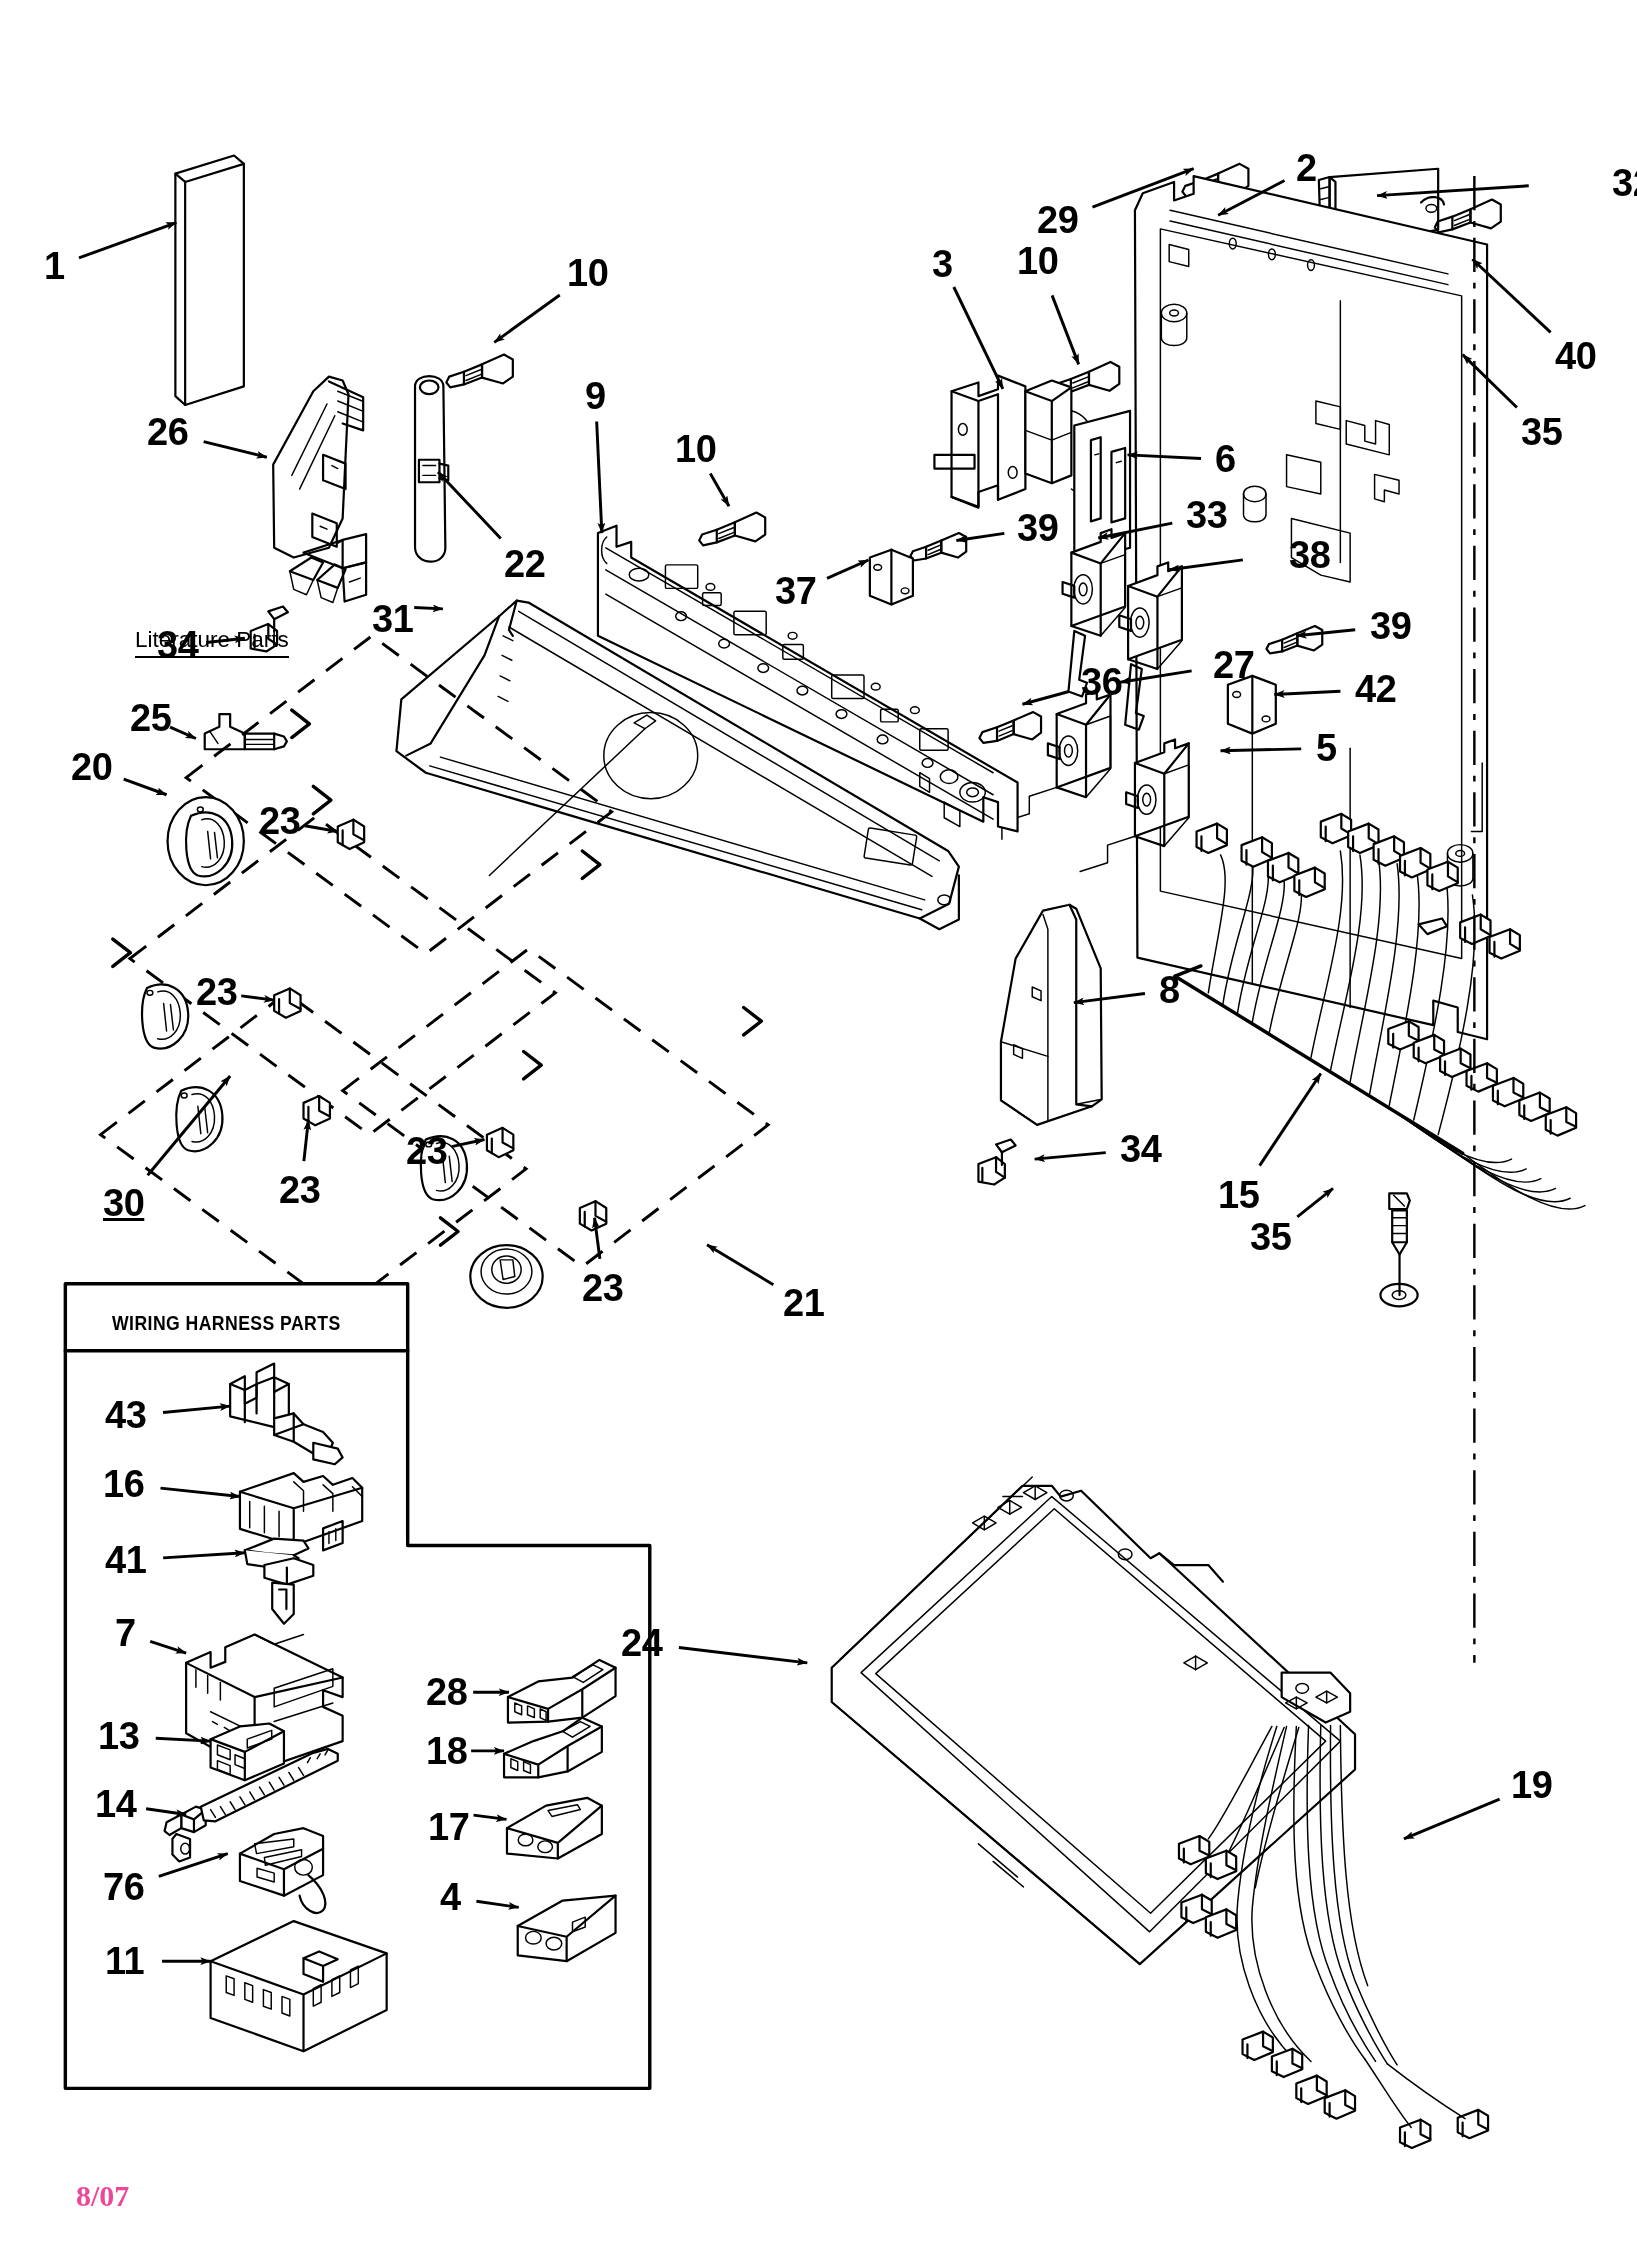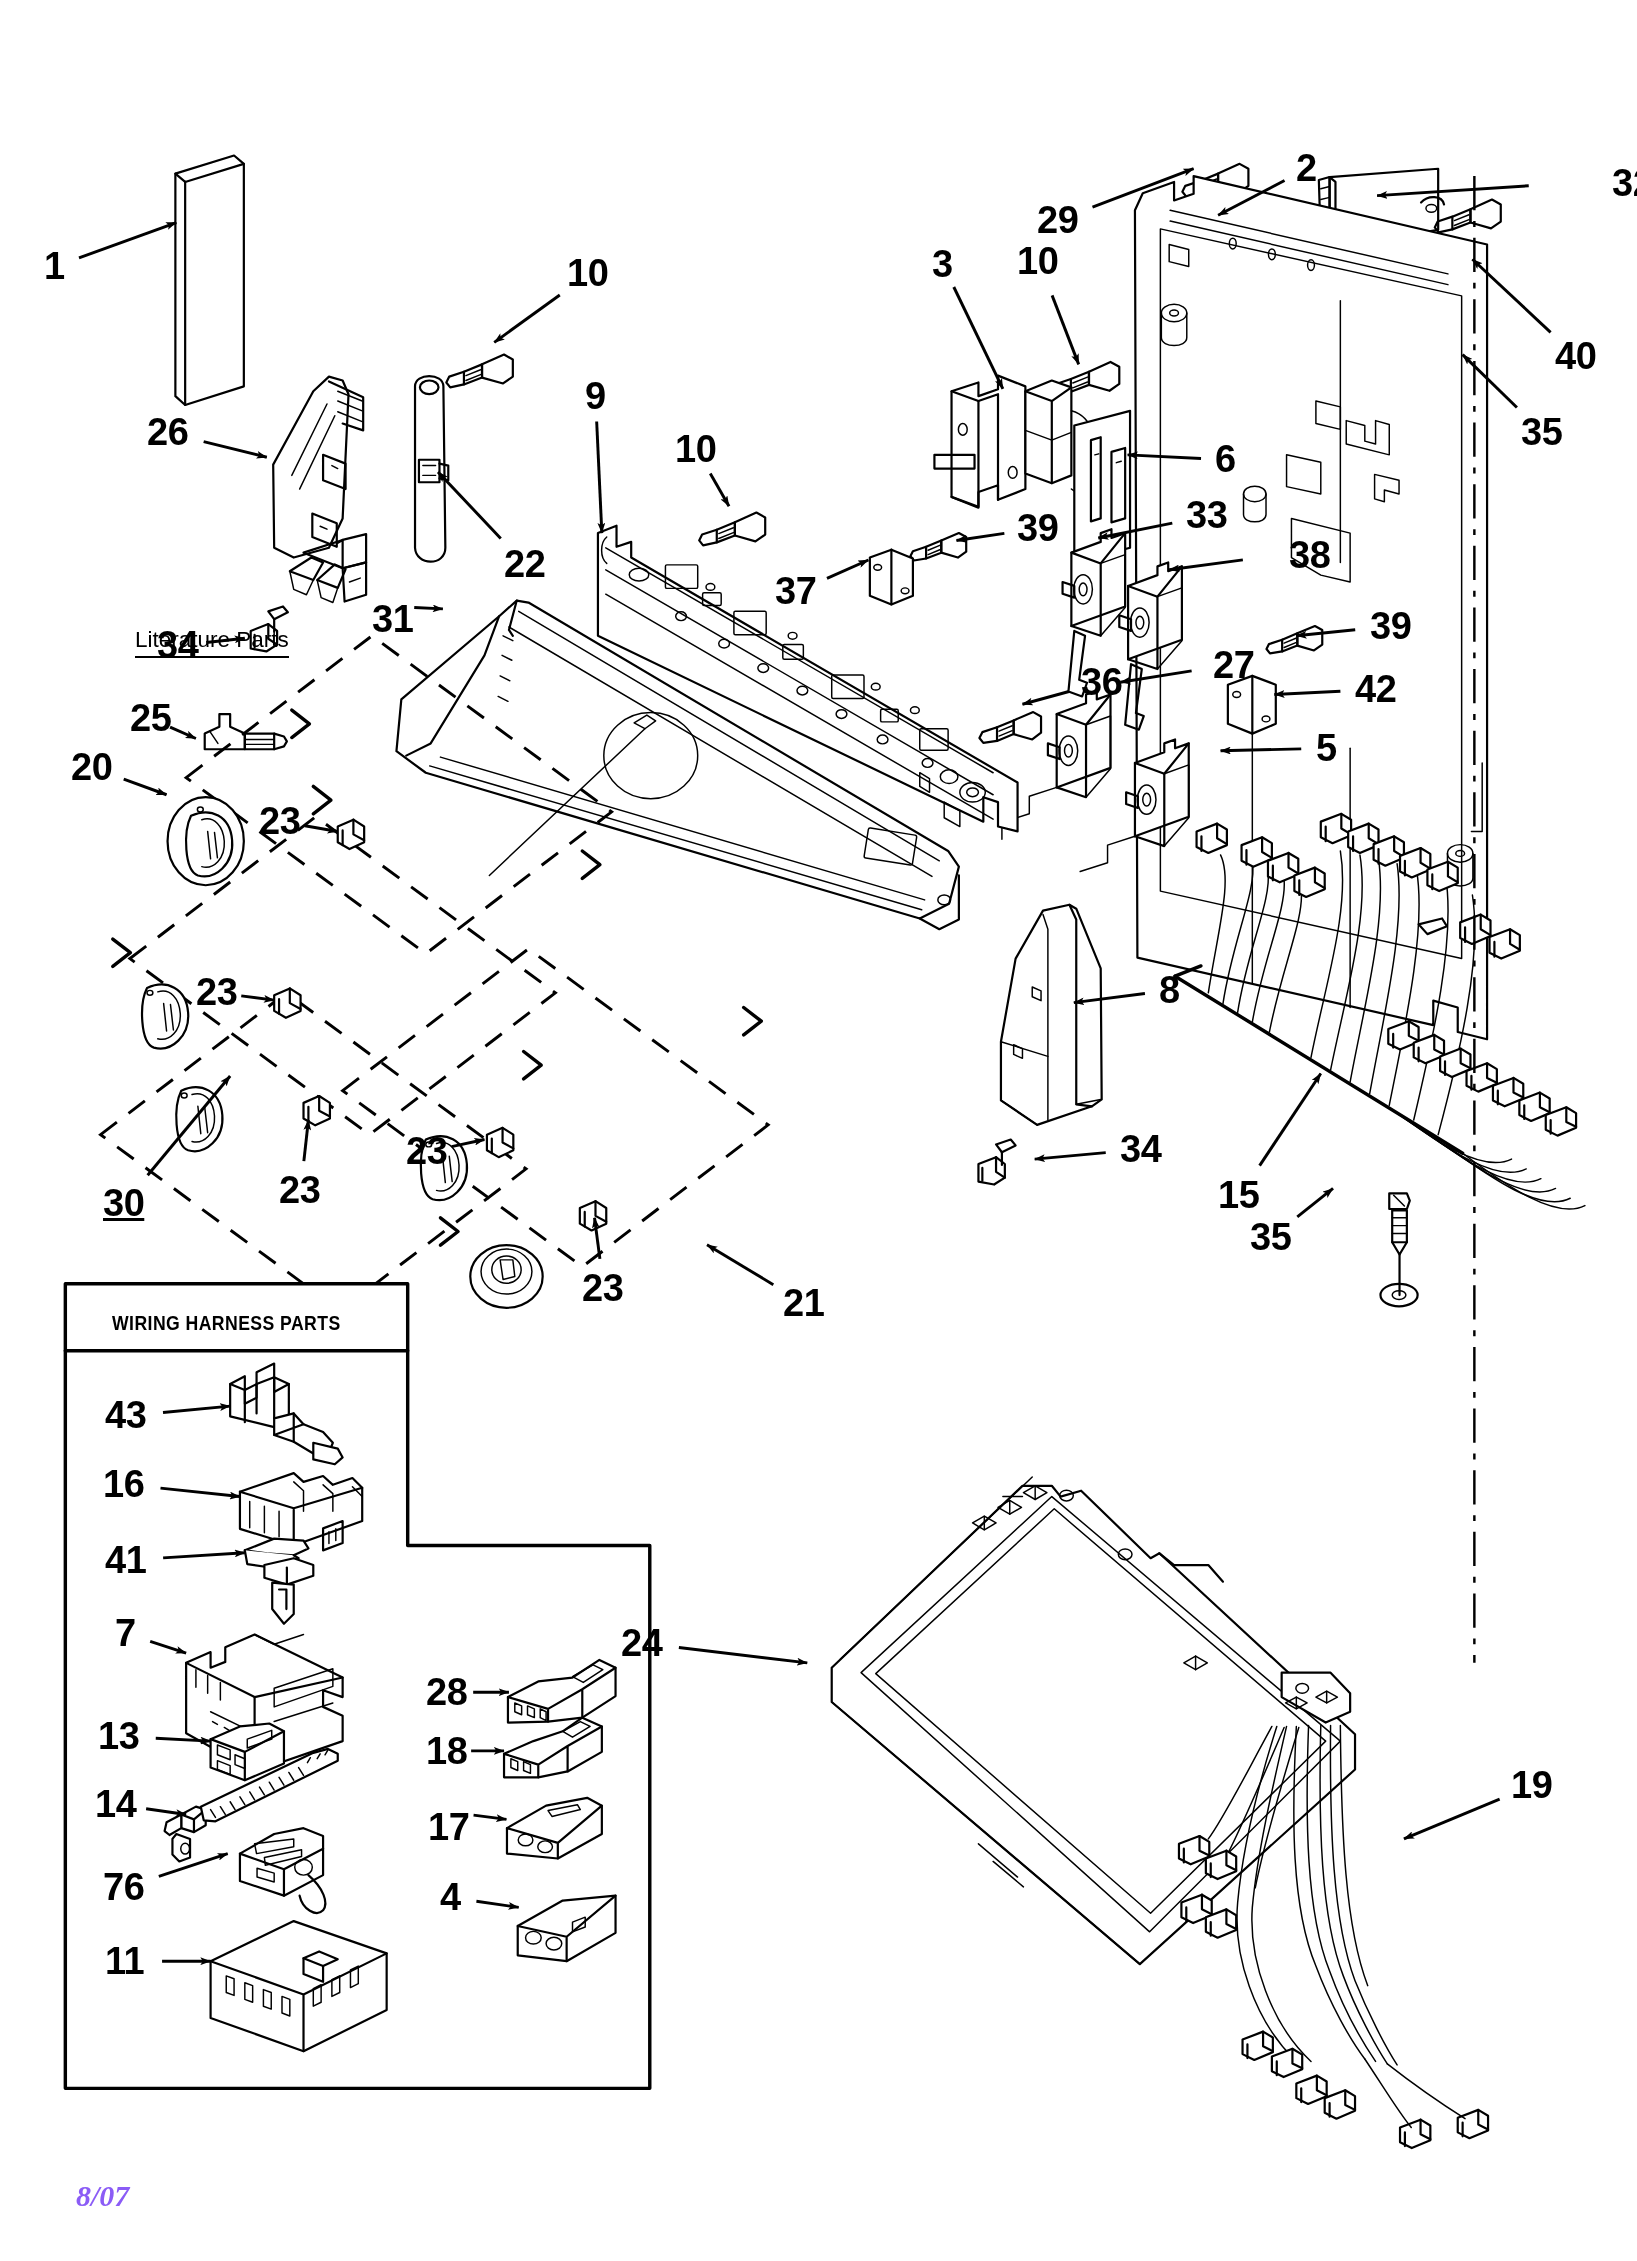--- a/index.html
+++ b/index.html
@@ -7,21 +7,21 @@
   #page{position:relative;width:1638px;height:2261px;background:#fff;overflow:hidden;}
   #canvas{position:absolute;left:0;top:0;width:1638px;height:2261px;}
   .lbl{position:absolute;font-family:"Liberation Sans",sans-serif;font-weight:bold;color:#000;
        line-height:1;white-space:nowrap;}
   .num{font-size:38px;letter-spacing:-0.5px;}
   .cap{position:absolute;font-size:22.5px;font-family:"Liberation Sans",sans-serif;color:#000;white-space:nowrap;}
   .cap.underline{border-bottom:2px solid #000;padding-bottom:3px;}
   .boxtitle{position:absolute;font-size:20.5px;font-weight:bold;letter-spacing:0.5px;
             font-family:"Liberation Sans Narrow","Liberation Sans",sans-serif;
             transform:scaleX(.86);transform-origin:left center;white-space:nowrap;color:#000;}
-  .datestamp{position:absolute;font-family:"Liberation Serif",serif;font-weight:bold;font-size:30px;color:#8b5cf6;font-style:italic;}
+  .datestamp{position:absolute;font-family:"Liberation Serif",serif;font-weight:bold;font-size:30px;color:#ec4899;}
 </style>
 </head>
 <body>
 
 <div id="page">
 
   <svg id="canvas" viewBox="0 0 3348 4623" xmlns="http://www.w3.org/2000/svg">
     <defs>
       <marker id="ah" markerWidth="22" markerHeight="16" refX="21" refY="8" orient="auto" markerUnits="userSpaceOnUse">
         <path d="M0,0 L22,8 L0,16 L5,8 Z" fill="#000"></path>

